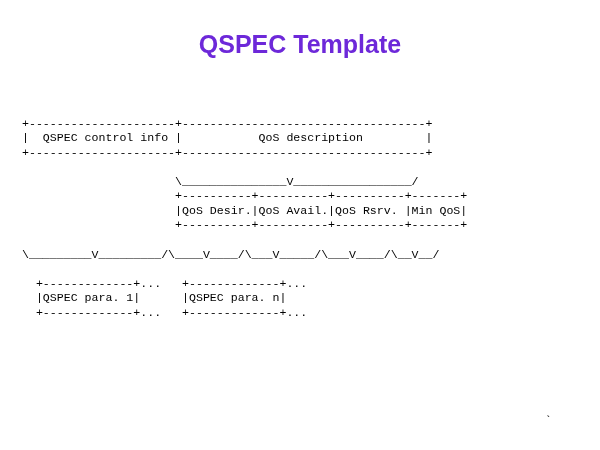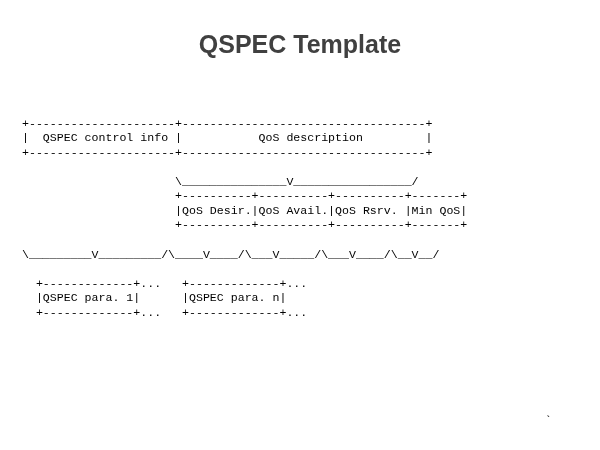--- a/index.html
+++ b/index.html
@@ -56,21 +56,21 @@
     font-size: 11px;
     color: #000000;
     white-space: pre;
   }
 </style>
 </head>
 <body>
 
 <div id="slide" style="background: rgb(255, 255, 255);">
 
-  <div id="slide-title" style="color: #404040;">QSPEC Template</div>
+  <div id="slide-title" style="color: #6d28d9;">QSPEC Template</div>
 
   <pre id="ascii-diagram">+---------------------+-----------------------------------+
 |  QSPEC control info |           QoS description         |
 +---------------------+-----------------------------------+
 
                       \_______________V_________________/
                       +----------+----------+----------+-------+
                       |QoS Desir.|QoS Avail.|QoS Rsrv. |Min QoS|
                       +----------+----------+----------+-------+
 

